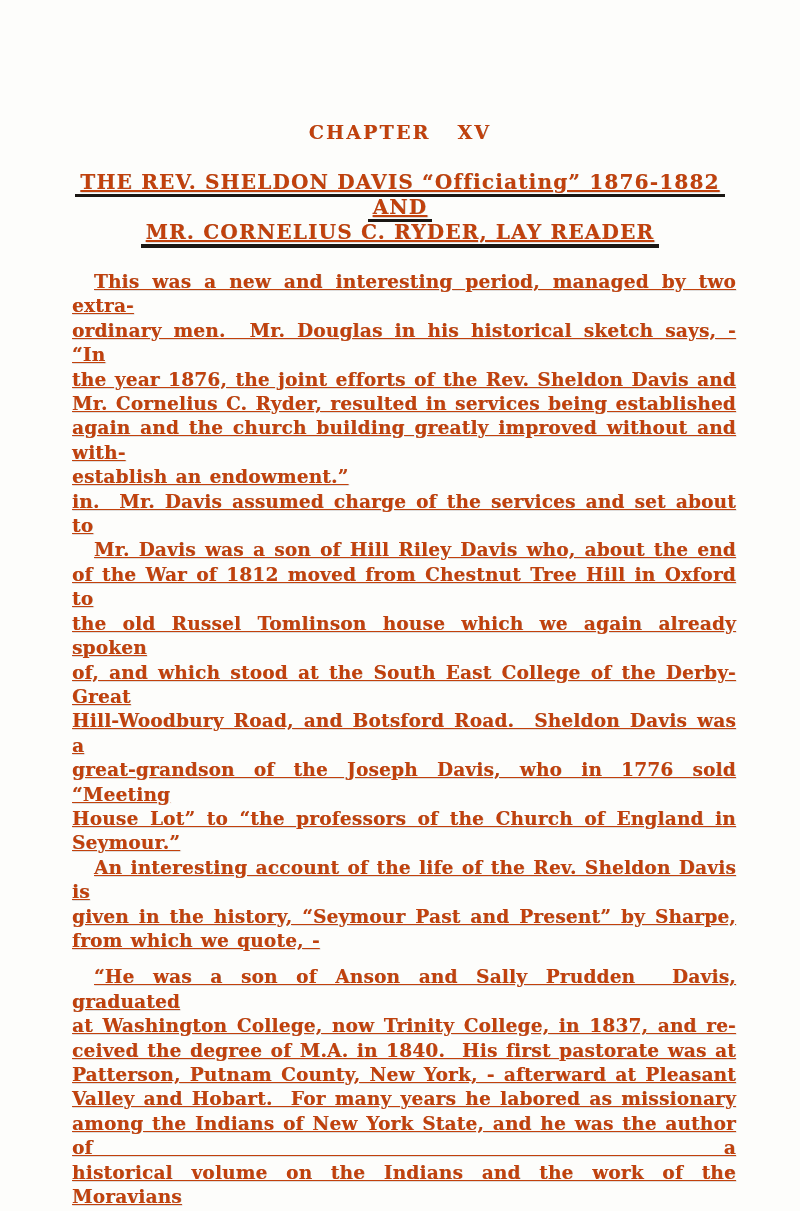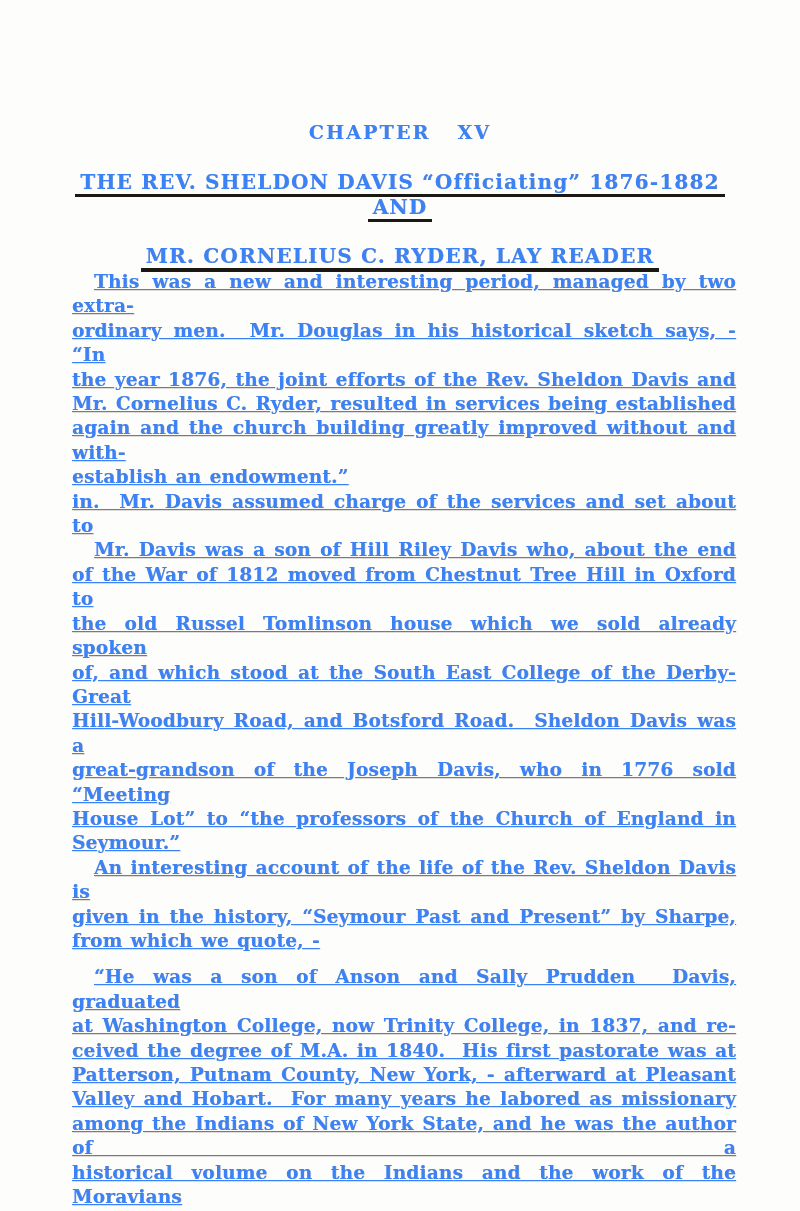--- a/index.html
+++ b/index.html
@@ -4,21 +4,21 @@
 <style>
   html, body { margin: 0; padding: 0; background: #fdfdfb; }
   .page {
     position: relative;
     width: 800px;
     height: 1211px;
     background: #fdfdfb;
     overflow: hidden;
     font-family: "DejaVu Serif", serif;
     font-weight: bold;
-    color: #3b82f6;
+    color: #c2410c;
     text-shadow: 0.4px 0.4px 0 rgba(27,23,19,0.35);
     border-radius: 17px;
   }
   .chapter-heading {
     position: absolute;
     top: 121px; left: 0; width: 100%;
     text-align: center;
     font-size: 19px;
     letter-spacing: 2.2px;
     word-spacing: 18px;
@@ -28,22 +28,23 @@
     top: 172px; left: 0; width: 100%;
     text-align: center;
     font-size: 20px;
     letter-spacing: 1.2px;
   }
   .title-line { display: block; line-height: 21px; margin-bottom: 0; }
   .title-line .ul {
     display: inline-block;
     border-bottom: 3px solid #1b1713;
     padding: 0 5px 1px 5px;
+    text-decoration: underline;
   }
-  .title-line.thick .ul { border-bottom-width: 4px; margin-top: 24px; }
+  .title-line.thick .ul { border-bottom-width: 4px; }
   .content {
     position: absolute;
     top: 270px; left: 72px; width: 664px;
     font-size: 18.5px;
     line-height: 24.4px;
     letter-spacing: 0.2px;
     word-spacing: 1.5px;
   }
   .para { margin: 0; }
   .para.gap { margin-top: 12px; }
@@ -88,21 +89,21 @@
         <div class="line">ordinary men.&nbsp; Mr. Douglas in his historical sketch says, - “In</div>
         <div class="line">the year 1876, the joint efforts of the Rev. Sheldon Davis and</div>
         <div class="line">Mr. Cornelius C. Ryder, resulted in services being established</div>
         <div class="line">again and the church building greatly improved without and with-</div>
         <div class="line last">establish an endowment.”</div>
         <div class="line">in.&nbsp; Mr. Davis assumed charge of the services and set about to</div>
       </div>
       <div class="para">
         <div class="line first">Mr. Davis was a son of Hill Riley Davis who, about the end</div>
         <div class="line">of the War of 1812 moved from Chestnut Tree Hill in Oxford to</div>
-        <div class="line">the old Russel Tomlinson house which we sold already spoken</div>
+        <div class="line">the old Russel Tomlinson house which we again already spoken</div>
         <div class="line">of, and which stood at the South East College of the Derby-Great</div>
         <div class="line">Hill-Woodbury Road, and Botsford Road.&nbsp; Sheldon Davis was a</div>
         <div class="line">great-grandson of the Joseph Davis, who in 1776 sold “Meeting</div>
         <div class="line">House Lot” to “the professors of the Church of England in</div>
         <div class="line last">Seymour.”</div>
       </div>
       <div class="para">
         <div class="line first">An interesting account of the life of the Rev. Sheldon Davis is</div>
         <div class="line">given in the history, “Seymour Past and Present” by Sharpe,</div>
         <div class="line last">from which we quote, -</div>

